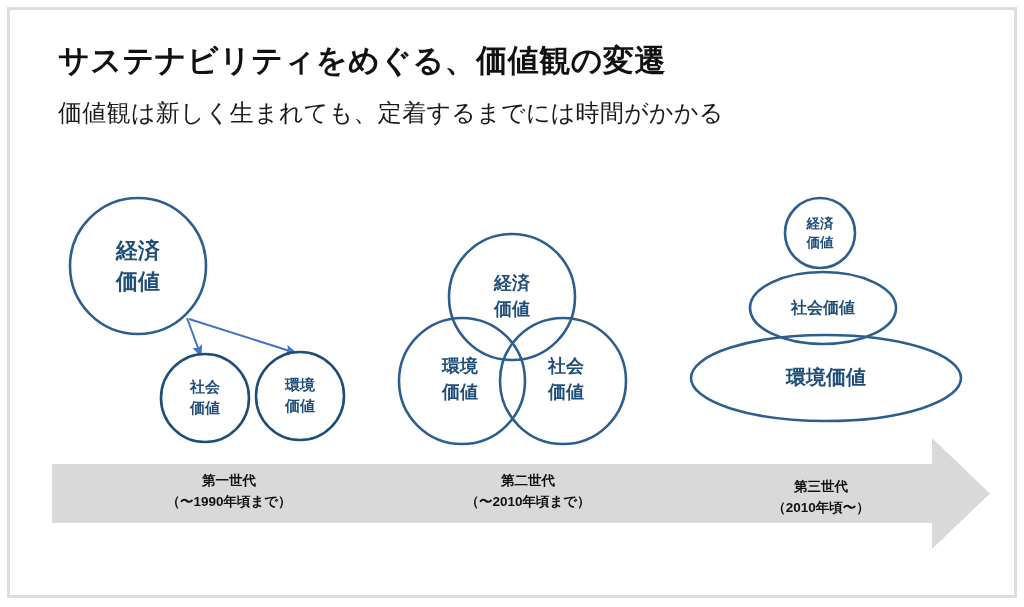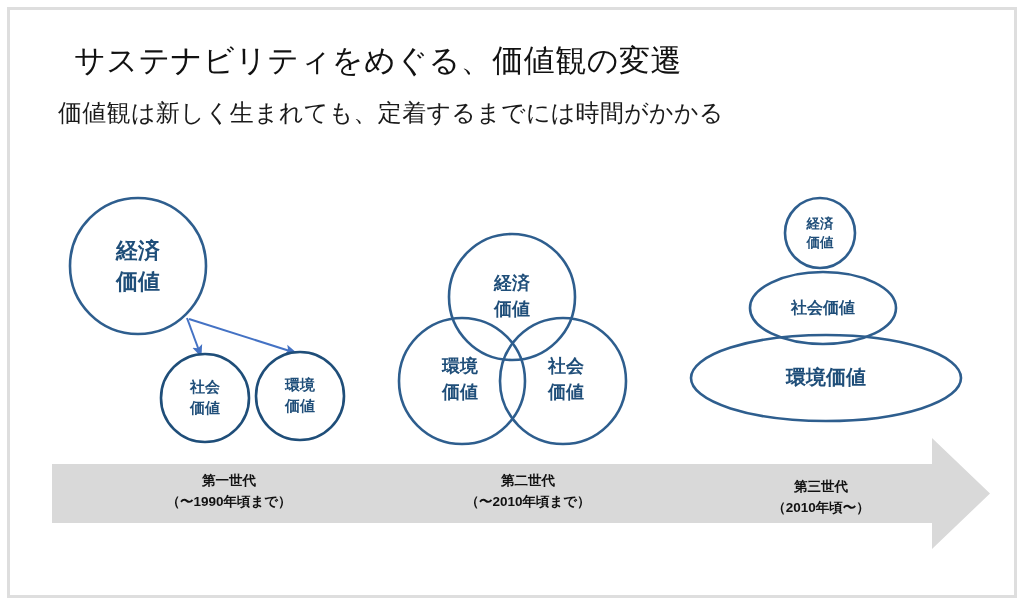--- a/index.html
+++ b/index.html
@@ -29,25 +29,24 @@
     height: 591px;
     border: 3px solid #dedede;
     box-sizing: border-box;
     background: #ffffff;
   }
   #title {
     position: absolute;
     left: 58px;
     top: 40px;
     font-size: 31px;
-    font-weight: normal;
+    font-weight: bold;
     color: #111111;
     letter-spacing: 0.5px;
     white-space: nowrap;
-    margin-left: 16px;
   }
   #subtitle {
     position: absolute;
     left: 58px;
     top: 97px;
     font-size: 24px;
     font-weight: normal;
     color: #1a1a1a;
     letter-spacing: 0.3px;
     white-space: nowrap;

